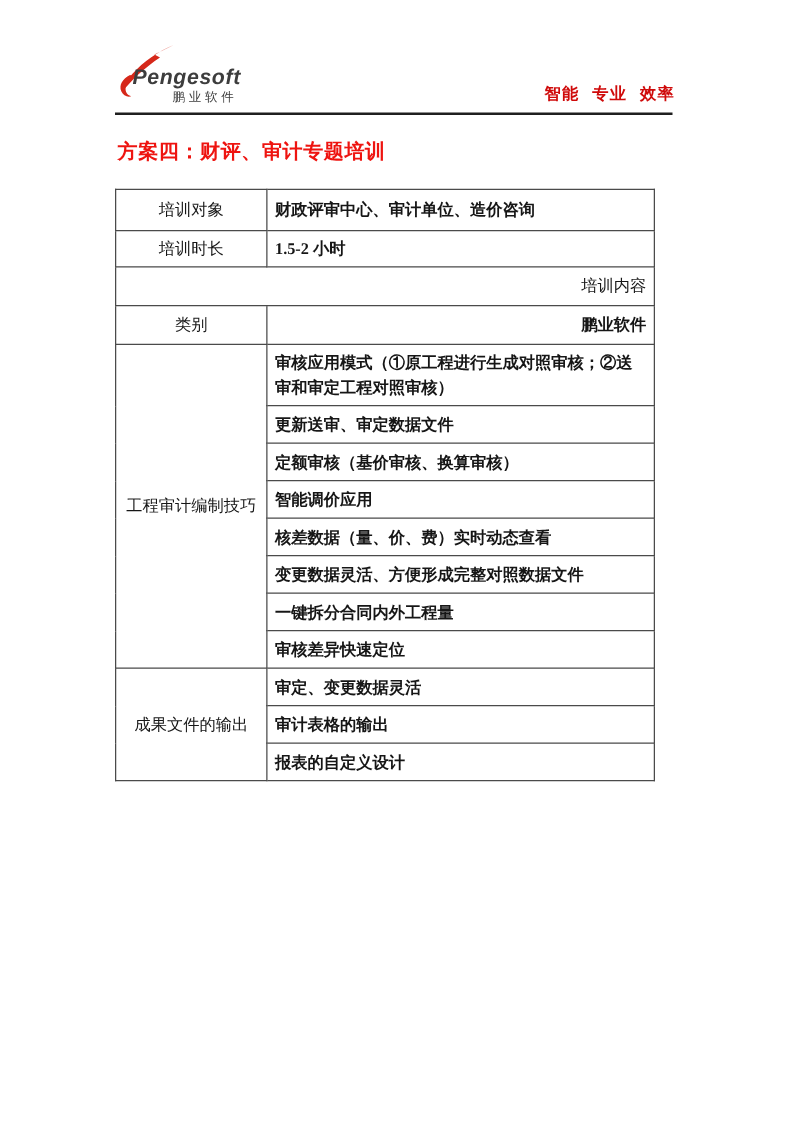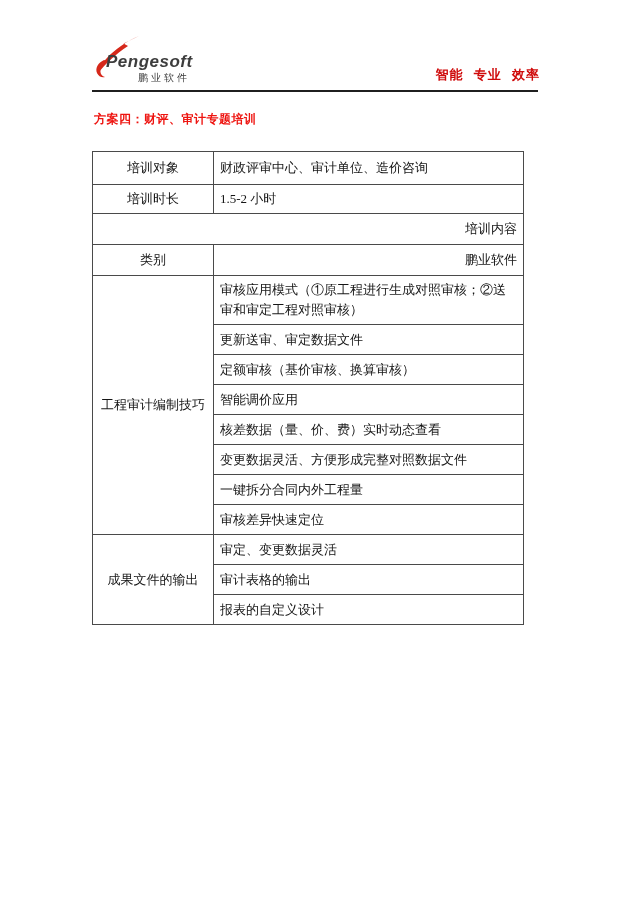--- a/index.html
+++ b/index.html
@@ -32,39 +32,39 @@
     word-spacing:6px;letter-spacing:1px;
     color:var(--slogan-red);
   }
   .rule{
     position:absolute;left:92px;top:90px;width:446px;height:0;
     border-top:2px solid #1f1f1f;
   }
   
   .title{
     position:absolute;left:94px;top:111px;margin:0;
-    font-size:12px;font-weight:bold;
+    font-size:16px;font-weight:bold;
     color:var(--accent-red);
     letter-spacing:.5px;
   }
   
   table.t{
     position:absolute;left:92px;top:151px;
     width:431px;border-collapse:collapse;table-layout:fixed;border-radius:19px;
   }
   table.t td{
     border:1px solid var(--border-color);
     font-size:13px;line-height:20px;
     color:#161616;
     vertical-align:middle;
     padding:4px 6px;
     word-break:break-all;
   }
   td.c1{text-align:center;width:121px;padding:4px 4px;}
-  td.c2{text-align:left;padding-left:10px;}
+  td.c2{text-align:left;padding-left:10px;font-weight:bold;}
   td.c-center{text-align:right;}
   tr.r-obj{height:33px;}
   tr.r-dur{height:29px;}
   tr.r-sec{height:31px;}
   tr.r-hdr{height:31px;}
   tr.r-item{height:30px;}
 </style>
 </head>
 <body>
 

